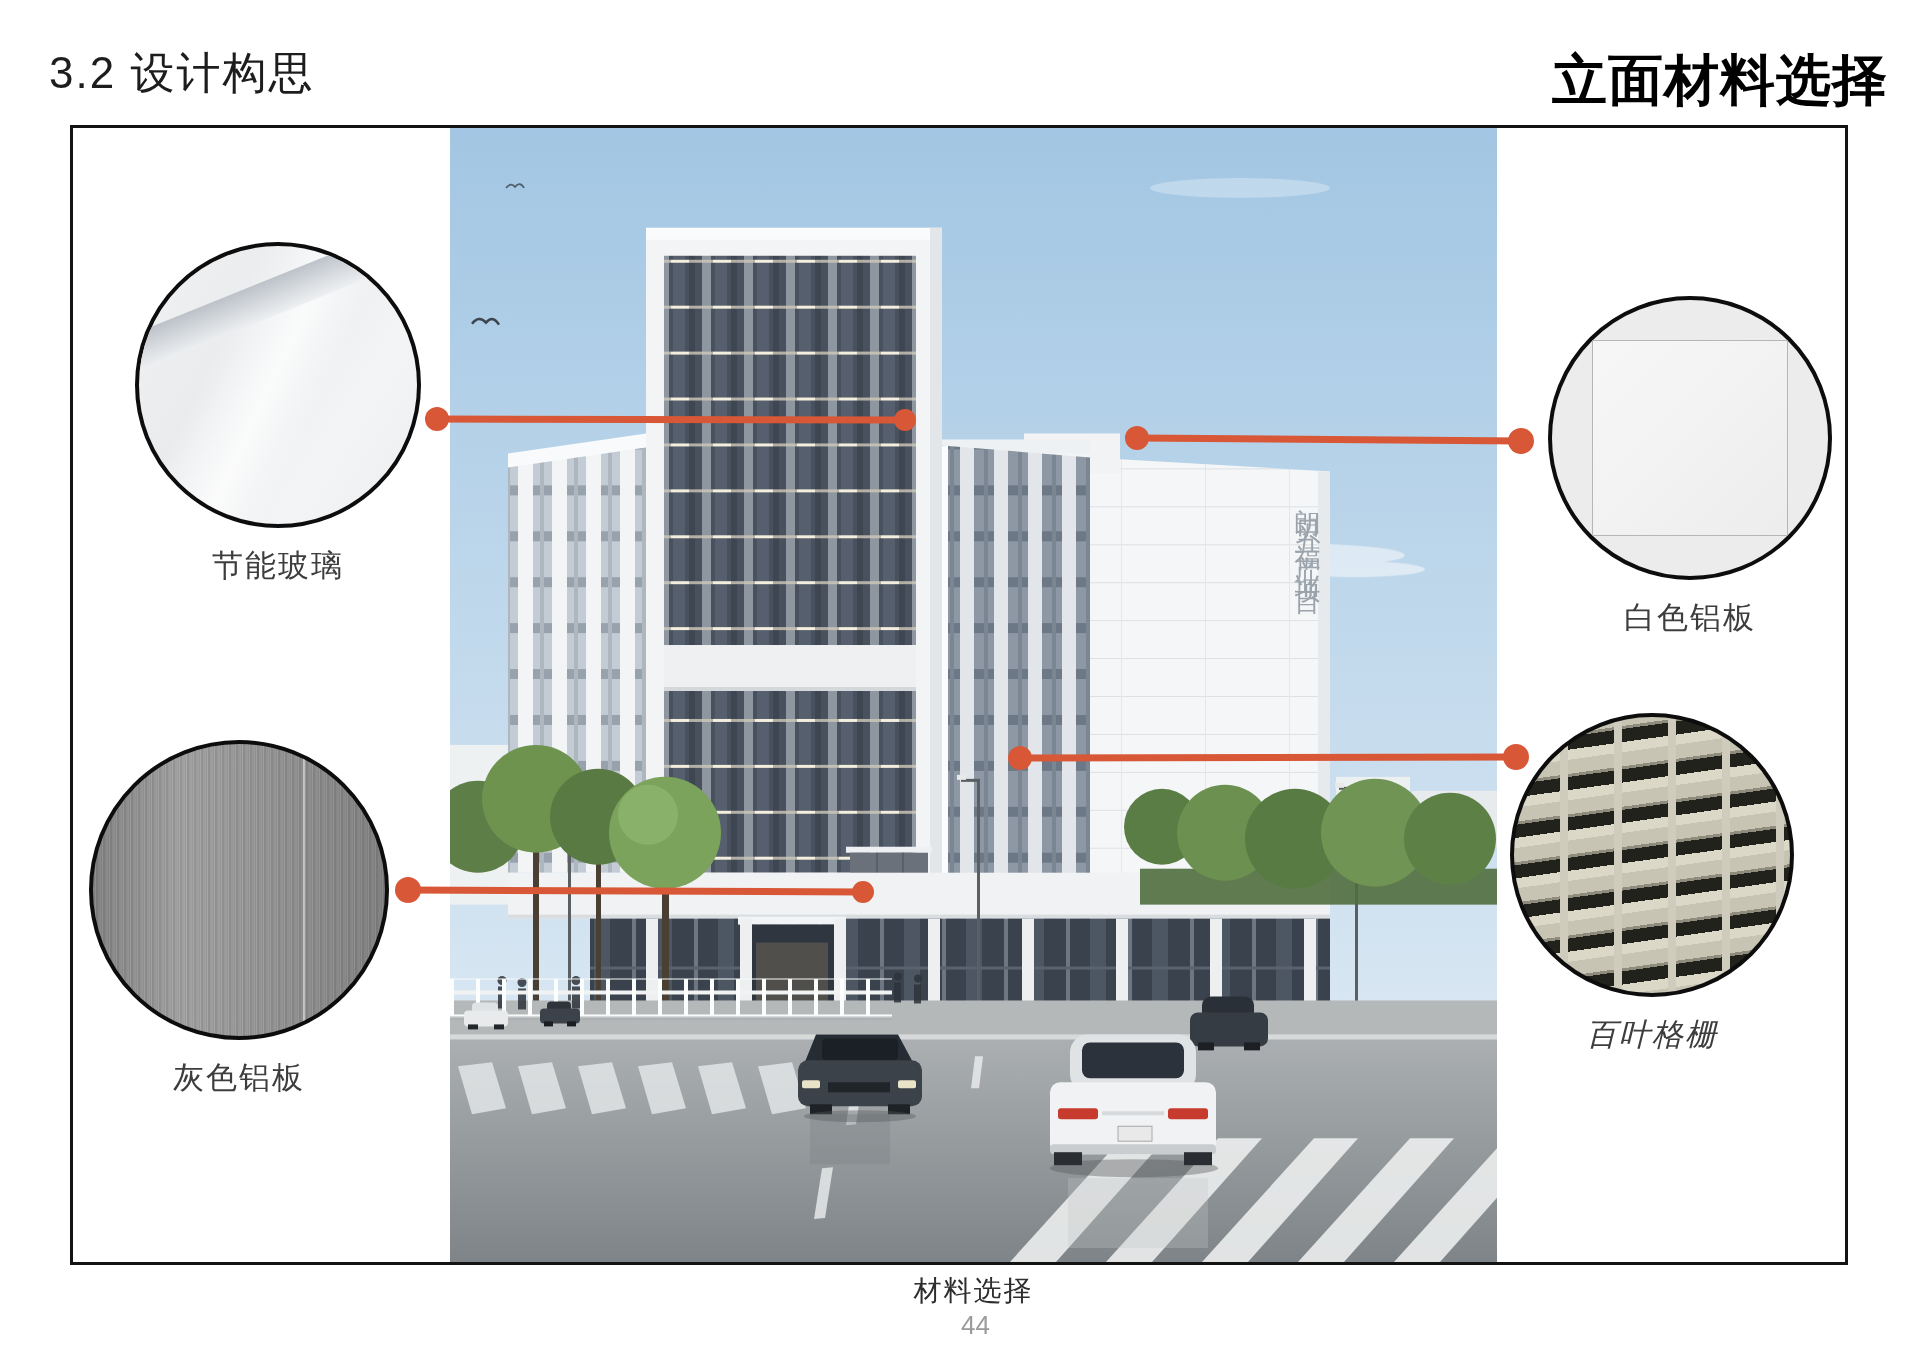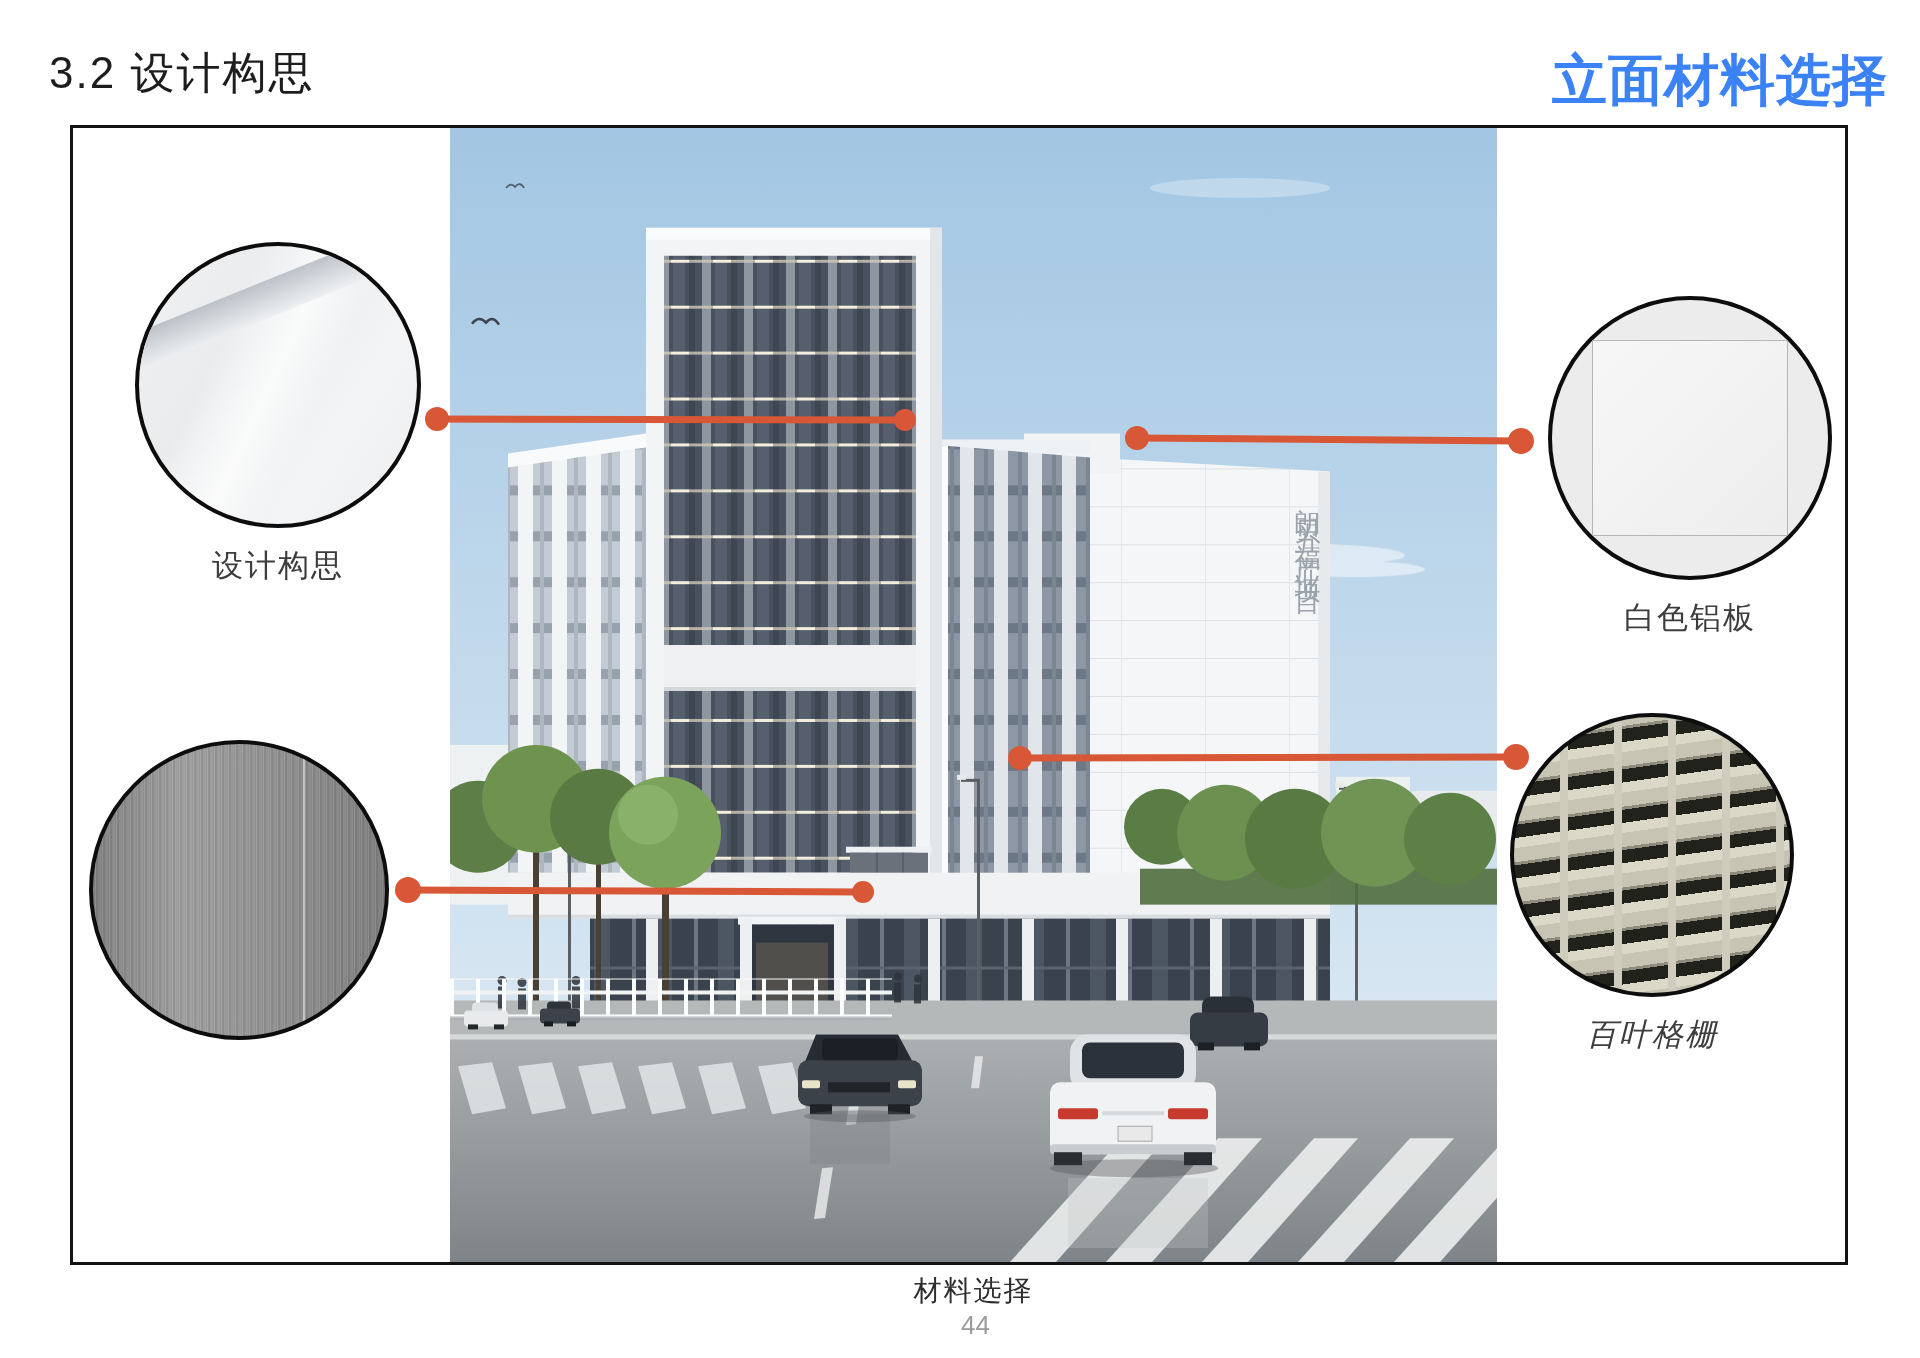--- a/index.html
+++ b/index.html
@@ -8,21 +8,21 @@
     position:relative; width:1920px; height:1358px; background:#ffffff;
     font-family:"Liberation Sans","DejaVu Sans",sans-serif; overflow:hidden;
   }
   
   .section-title {
     position:absolute; left:49px; top:44px;
     font-size:44px; font-weight:500; color:#1d1d1d; letter-spacing:2px;
   }
   .page-title {
     position:absolute; right:32px; top:44px;
-    font-size:55px; font-weight:900; color:#3b82f6; letter-spacing:1px;
+    font-size:55px; font-weight:900; color:#000000; letter-spacing:1px;
   }
   
   .frame {
     position:absolute; left:70px; top:125px; width:1778px; height:1140px;
     border:3px solid #131313; background:#ffffff;
   }
   
   .photo {
     position:absolute; left:450px; top:128px; width:1047px; height:1134px;
     overflow:hidden;
@@ -337,25 +337,26 @@
           <rect x="2" y="116" width="166" height="10" rx="4" fill="#c9cdd0"></rect>
           <rect x="6" y="124" width="28" height="13" fill="#2a2e33"></rect>
             <rect x="136" y="124" width="28" height="13" fill="#2a2e33"></rect>
         </g>
       </g>
     </svg>
   </div>
 
   <figure class="material" style="left:135px; top:242px; width:286px;">
     <div class="circle tex-glass"></div>
-    <figcaption class="material-label">设计构思</figcaption>
+    <figcaption class="material-label">节能玻璃</figcaption>
   </figure>
 
   <figure class="material" style="left:89px; top:740px; width:300px;">
     <div class="circle tex-gray"></div>
+    <figcaption class="material-label">灰色铝板</figcaption>
   </figure>
 
   <figure class="material" style="left:1548px; top:296px; width:284px;">
     <div class="circle tex-white"></div>
     <figcaption class="material-label">白色铝板</figcaption>
   </figure>
 
   <figure class="material" style="left:1510px; top:713px; width:284px;font-style:italic;">
     <div class="circle tex-louver"></div>
     <figcaption class="material-label">百叶格栅</figcaption>

